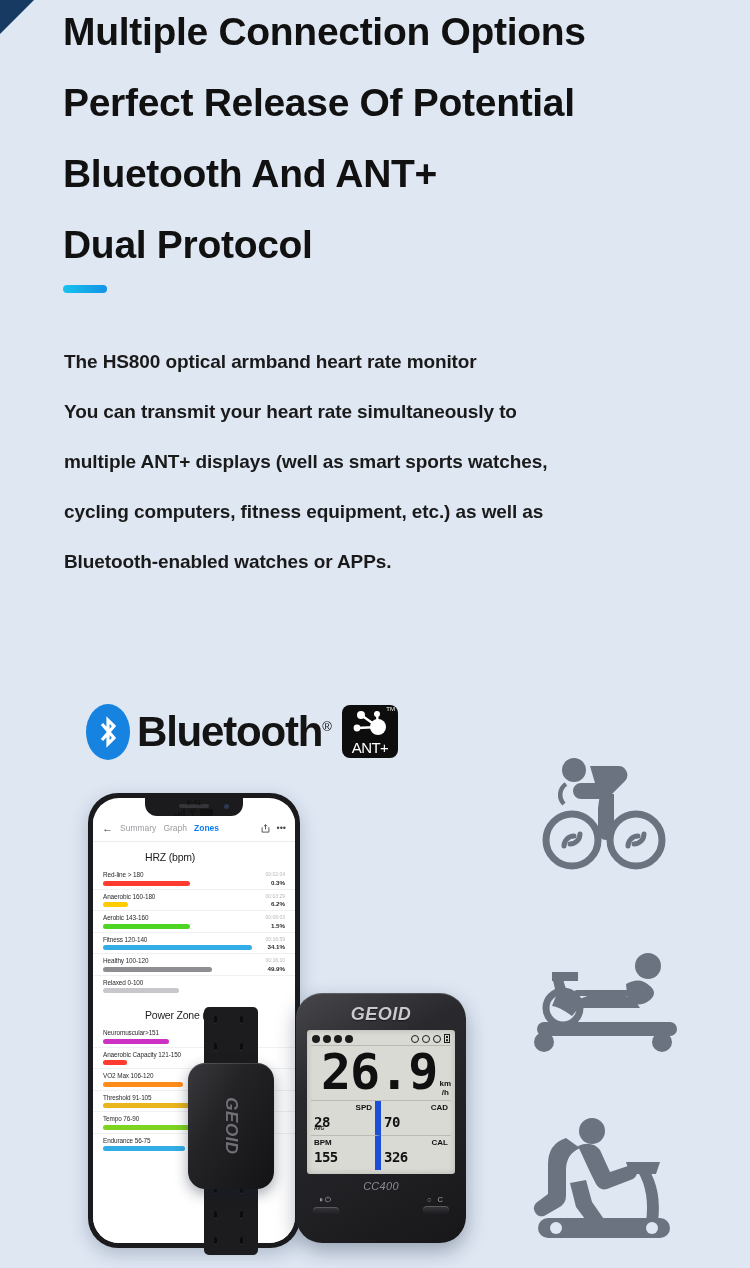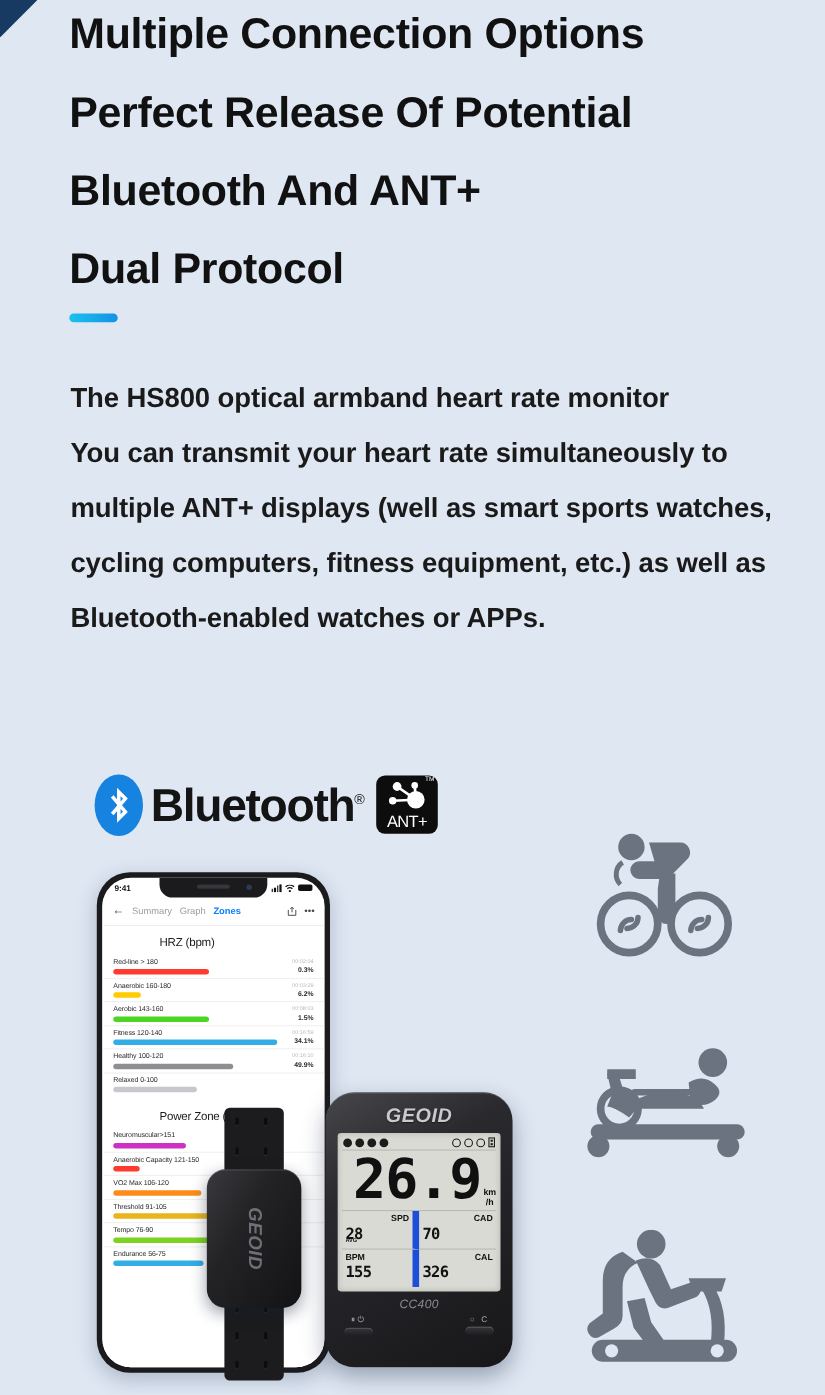--- a/index.html
+++ b/index.html
@@ -28,21 +28,21 @@
   }
   .accent-bar {
     position:absolute; left:63px; top:285px; width:44px; height:8px;
     border-radius:4px;
     background:linear-gradient(90deg,#19c2ed 0%, #1492e6 100%);
   }
 
   
   .body-copy { position:absolute; left:64px; top:337px; width:680px; }
   .body-copy p {
-    font-size:25px; font-weight:bold; color:#1a1a1a;
+    font-size:19px; font-weight:bold; color:#1a1a1a;
     line-height:50px; white-space:nowrap; letter-spacing:-0.1px;
   }
 
   
   .logos { position:absolute; left:86px; top:700px; height:72px; }
   .bt-logo { position:absolute; left:0; top:4px; display:flex; align-items:center; }
   .bt-mark {
     width:44px; height:56px; border-radius:22px/28px;
     background:#1683e0; position:relative; flex:none;
   }
@@ -85,21 +85,21 @@
     position:absolute; left:50%; top:6px; transform:translateX(-50%);
     width:30px; height:4px; border-radius:2px; background:#35353a;
   }
   .notch .cam {
     position:absolute; right:14px; top:6px; width:5px; height:5px;
     border-radius:50%; background:#2b3a52;
   }
   .status-bar {
     position:relative; height:18px; display:flex; align-items:center;
     justify-content:space-between; padding:0 11px; font-size:7.5px;
-    font-weight:bold; color:#111; z-index:6;
+    font-weight:bold; color:#111; z-index:6;flex-direction:column;
   }
   .status-right { display:flex; align-items:center; gap:3px; }
   .sig-bars { display:flex; align-items:flex-end; gap:1px; height:7px; }
   .sig-bars i { width:1.6px; background:#111; display:block; }
   .sig-bars i:nth-child(1){height:2.5px} .sig-bars i:nth-child(2){height:4px}
   .sig-bars i:nth-child(3){height:5.5px} .sig-bars i:nth-child(4){height:7px}
   .batt { width:13px; height:6.5px; border-radius:1.6px; background:#111; }
 
   .app-nav {
     display:flex; align-items:center; gap:7px;

